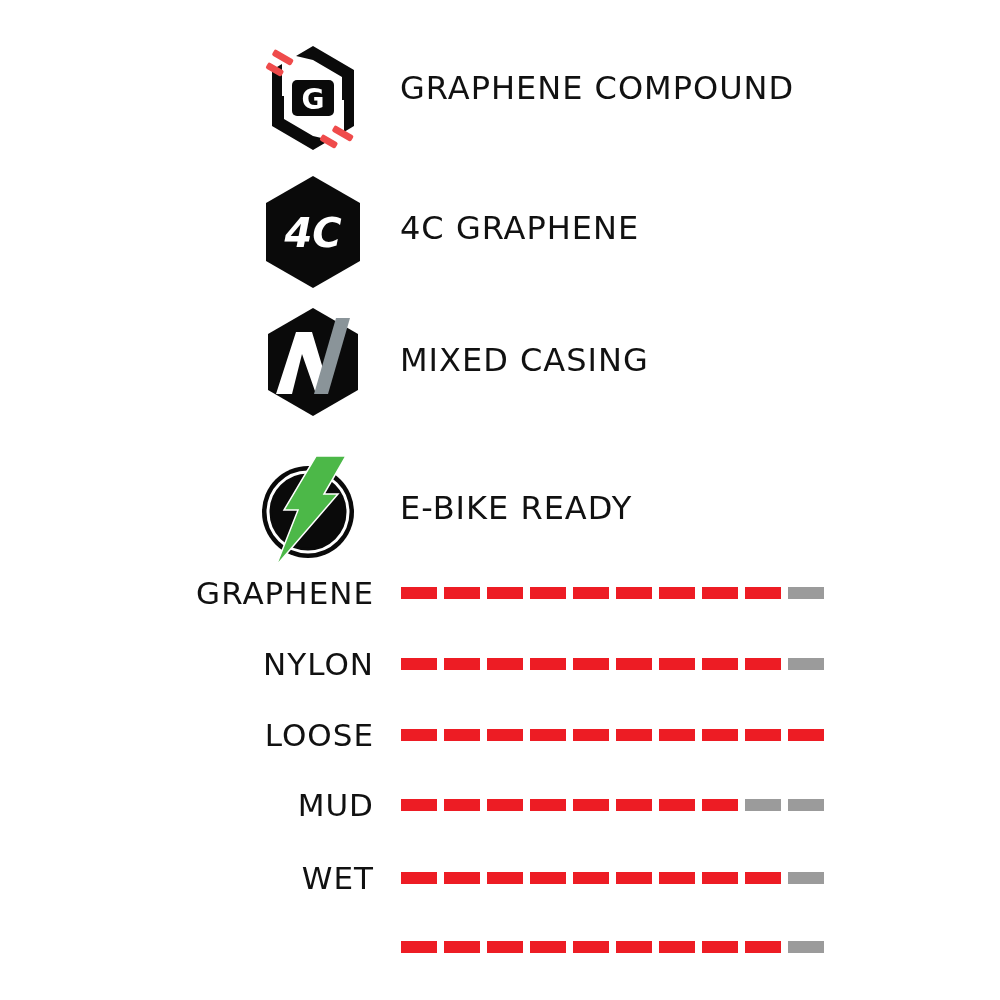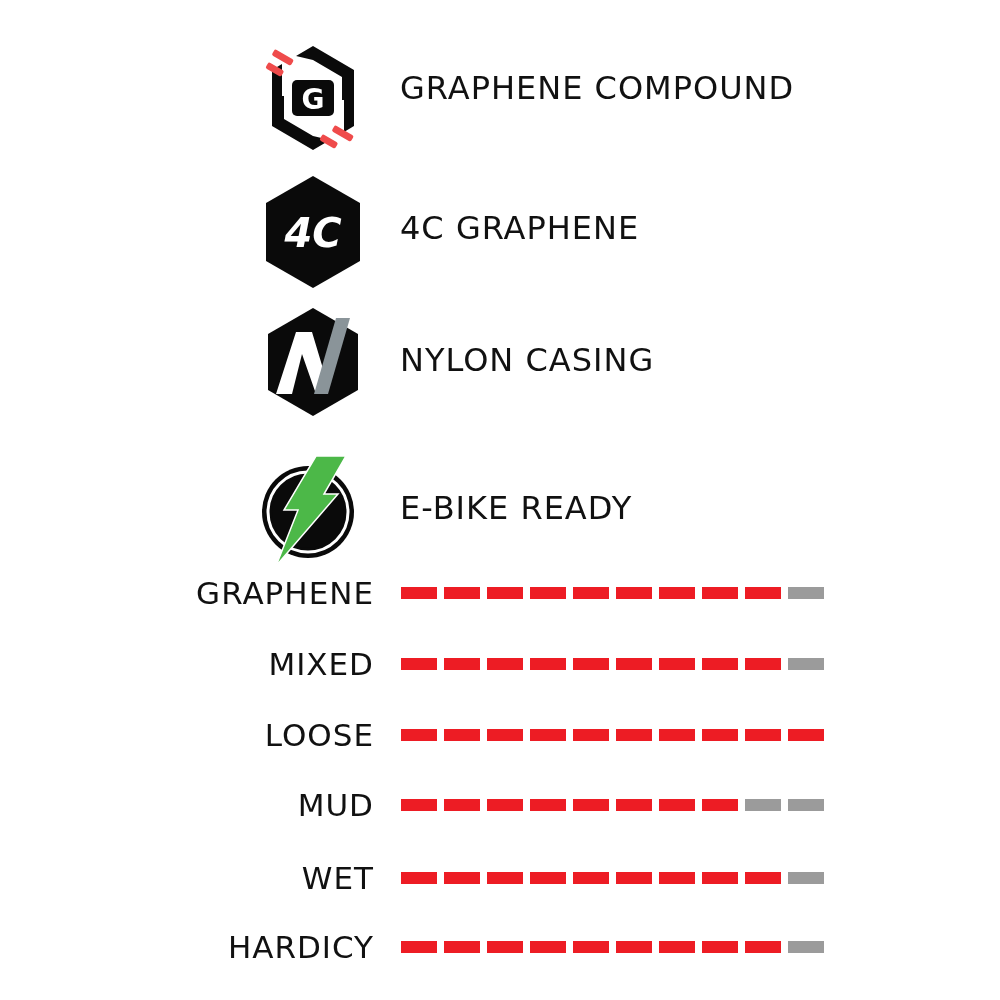--- a/index.html
+++ b/index.html
@@ -46,21 +46,21 @@
 </div>
 
 <div class="feature" style="top:302px;">
   <div class="icon">
     <svg viewBox="0 0 110 120">
       <path d="M55 6 L100 32 L100 88 L55 114 L10 88 L10 32 Z" fill="#0a0a0a"></path>
       <path d="M18 92 L38 30 L54 30 L66 70 L66 92 L58 92 L44 52 L34 92 Z" fill="#ffffff"></path>
       <path d="M78 16 L92 16 L70 92 L56 92 Z" fill="#8a9499"></path>
     </svg>
   </div>
-  <div class="label" style="top:42px;">NYLON CASING</div>
+  <div class="label" style="top:42px;">MIXED CASING</div>
 </div>
 
 <div class="feature" style="top:450px;">
   <div class="icon">
     <svg viewBox="0 0 110 120">
       <circle cx="50" cy="62" r="46" fill="#0a0a0a"></circle>
       <circle cx="50" cy="62" r="40" fill="none" stroke="#ffffff" stroke-width="3"></circle>
       <circle cx="50" cy="62" r="36" fill="#0a0a0a"></circle>
       <path d="M58 6 L88 6 L66 44 L80 44 L18 116 L40 60 L26 60 Z" fill="#4cb848" stroke="#ffffff" stroke-width="1.5"></path>
     </svg>
@@ -77,21 +77,21 @@
       <div class="bar on"></div>
       <div class="bar on"></div>
       <div class="bar on"></div>
       <div class="bar on"></div>
       <div class="bar on"></div>
       <div class="bar on"></div>
       <div class="bar"></div>
     </div>
 </div>
 <div class="rating-row" style="top:645px;">
-  <div class="rlabel">MIXED</div>
+  <div class="rlabel">NYLON</div>
   <div class="bars">
       <div class="bar on"></div>
       <div class="bar on"></div>
       <div class="bar on"></div>
       <div class="bar on"></div>
       <div class="bar on"></div>
       <div class="bar on"></div>
       <div class="bar on"></div>
       <div class="bar on"></div>
       <div class="bar on"></div>
@@ -137,21 +137,20 @@
       <div class="bar on"></div>
       <div class="bar on"></div>
       <div class="bar on"></div>
       <div class="bar on"></div>
       <div class="bar on"></div>
       <div class="bar on"></div>
       <div class="bar"></div>
     </div>
 </div>
 <div class="rating-row" style="top:928px;">
-  <div class="rlabel">HARDICY</div>
   <div class="bars">
       <div class="bar on"></div>
       <div class="bar on"></div>
       <div class="bar on"></div>
       <div class="bar on"></div>
       <div class="bar on"></div>
       <div class="bar on"></div>
       <div class="bar on"></div>
       <div class="bar on"></div>
       <div class="bar on"></div>

